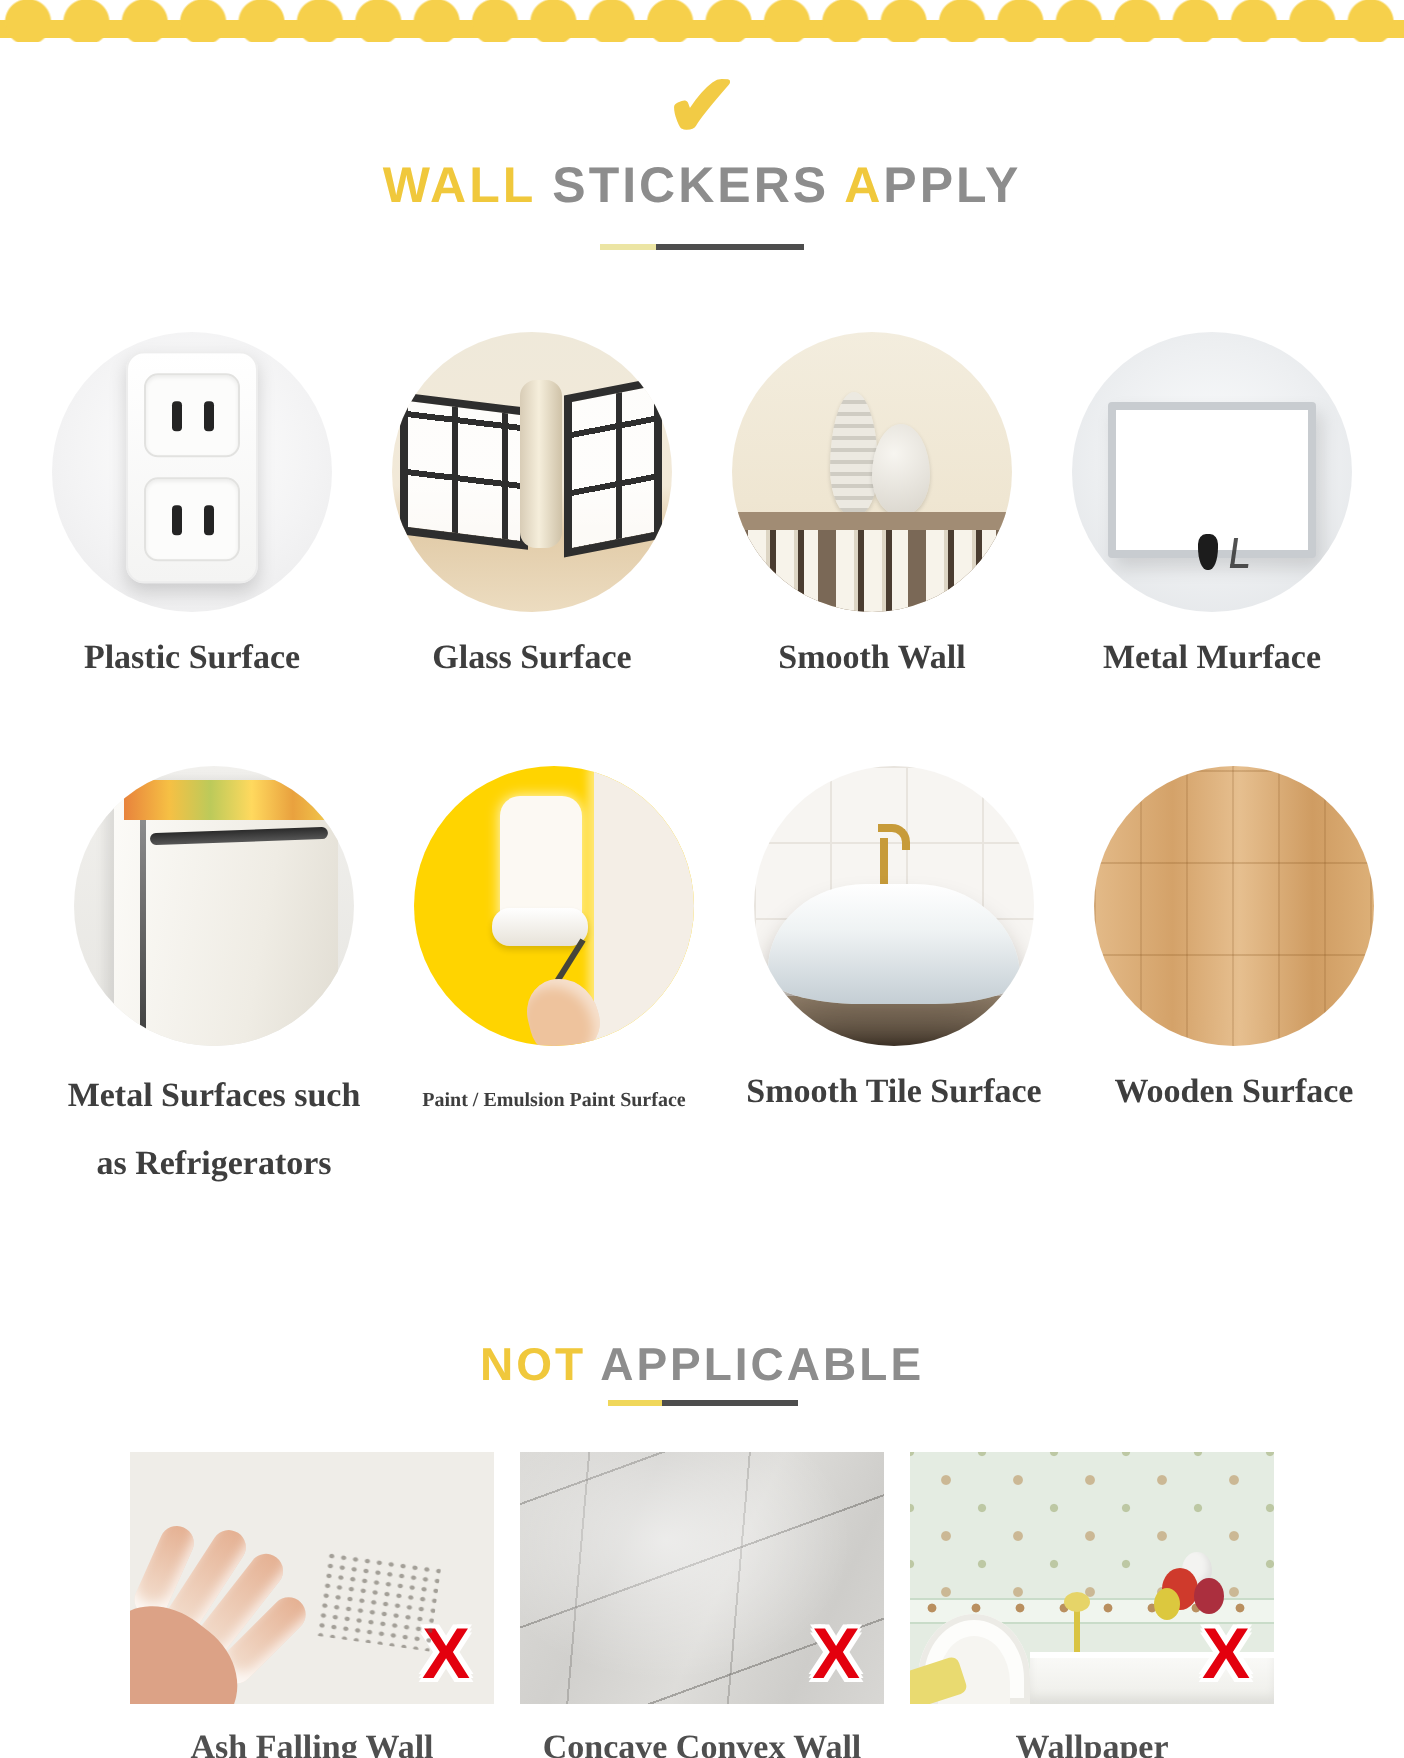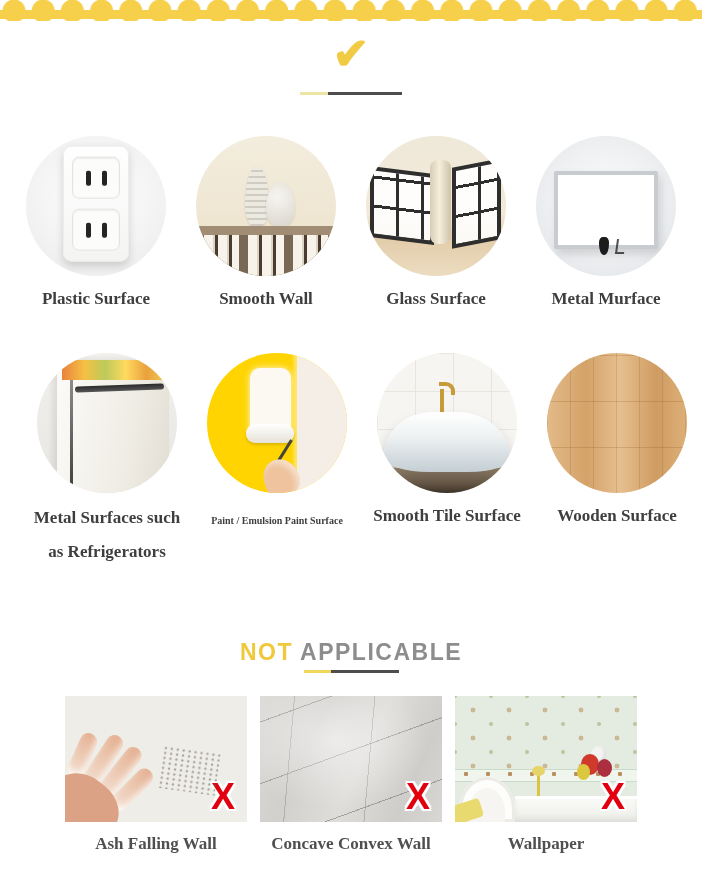--- a/index.html
+++ b/index.html
@@ -179,20 +179,21 @@
   .bl-dark{right:14%;top:50%;width:15px;height:18px;background:#ab2f3e;}
   .bl-yellow{right:26%;top:54%;width:13px;height:16px;background:#dcc83e;}
 </style>
 </head>
 <body>
 
 <div class="scallop"></div>
 
 <section>
   <span class="check">✔</span>
+  <h1 class="apply-title"><span class="yellow-word">WALL</span> <span>STICKERS</span> <span class="yellow-word">A</span><span>PPLY</span></h1>
   <div class="divider">
     <span class="seg-y"></span>
     <span class="seg-d"></span>
   </div>
 
   <div class="circle-row row1">
     <figure class="cell">
       <div class="circle c-plastic">
         <div class="outlet">
           <div class="socket">
@@ -201,41 +202,41 @@
             </div>
           <div class="socket">
               <span class="slot"></span>
               <span class="slot"></span>
             </div>
         </div>
       </div>
       <figcaption class="cap">Plastic Surface</figcaption>
     </figure>
     <figure class="cell">
+      <div class="circle c-glass">
+        <div class="win win-left"></div>
+        <div class="win win-right"></div>
+        <div class="column"></div>
+      </div>
+      <figcaption class="cap">Glass Surface</figcaption>
+    </figure>
+    <figure class="cell">
       <div class="circle c-smooth">
         <div class="vase-tall"></div>
         <div class="vase-round"></div>
         <div class="shelf">
           <div class="shelf-top"></div>
           <div class="shelf-body">
             <div class="shelf-slot"></div>
             <div class="shelf-slot"></div>
             <div class="shelf-slot"></div>
           </div>
         </div>
       </div>
       <figcaption class="cap">Smooth Wall</figcaption>
-    </figure>
-    <figure class="cell">
-      <div class="circle c-glass">
-        <div class="win win-left"></div>
-        <div class="win win-right"></div>
-        <div class="column"></div>
-      </div>
-      <figcaption class="cap">Glass Surface</figcaption>
     </figure>
     <figure class="cell">
       <div class="circle c-mirror">
         <div class="mirror"></div>
         <div class="vase-black"></div>
         <div class="lamp-mark"></div>
       </div>
       <figcaption class="cap">Metal Murface</figcaption>
     </figure>
   </div>

